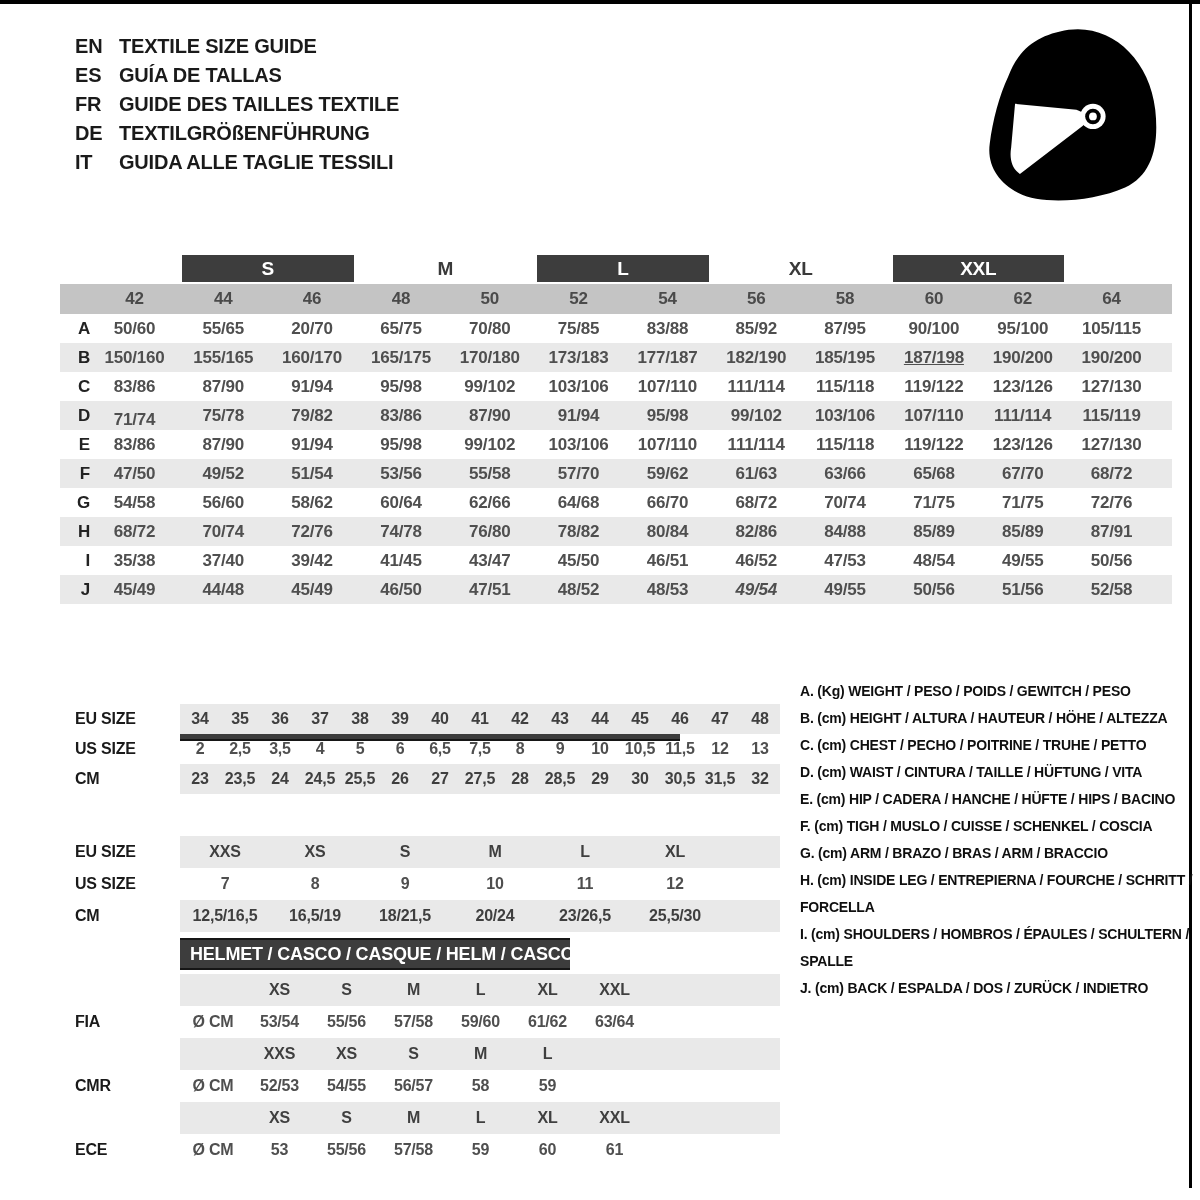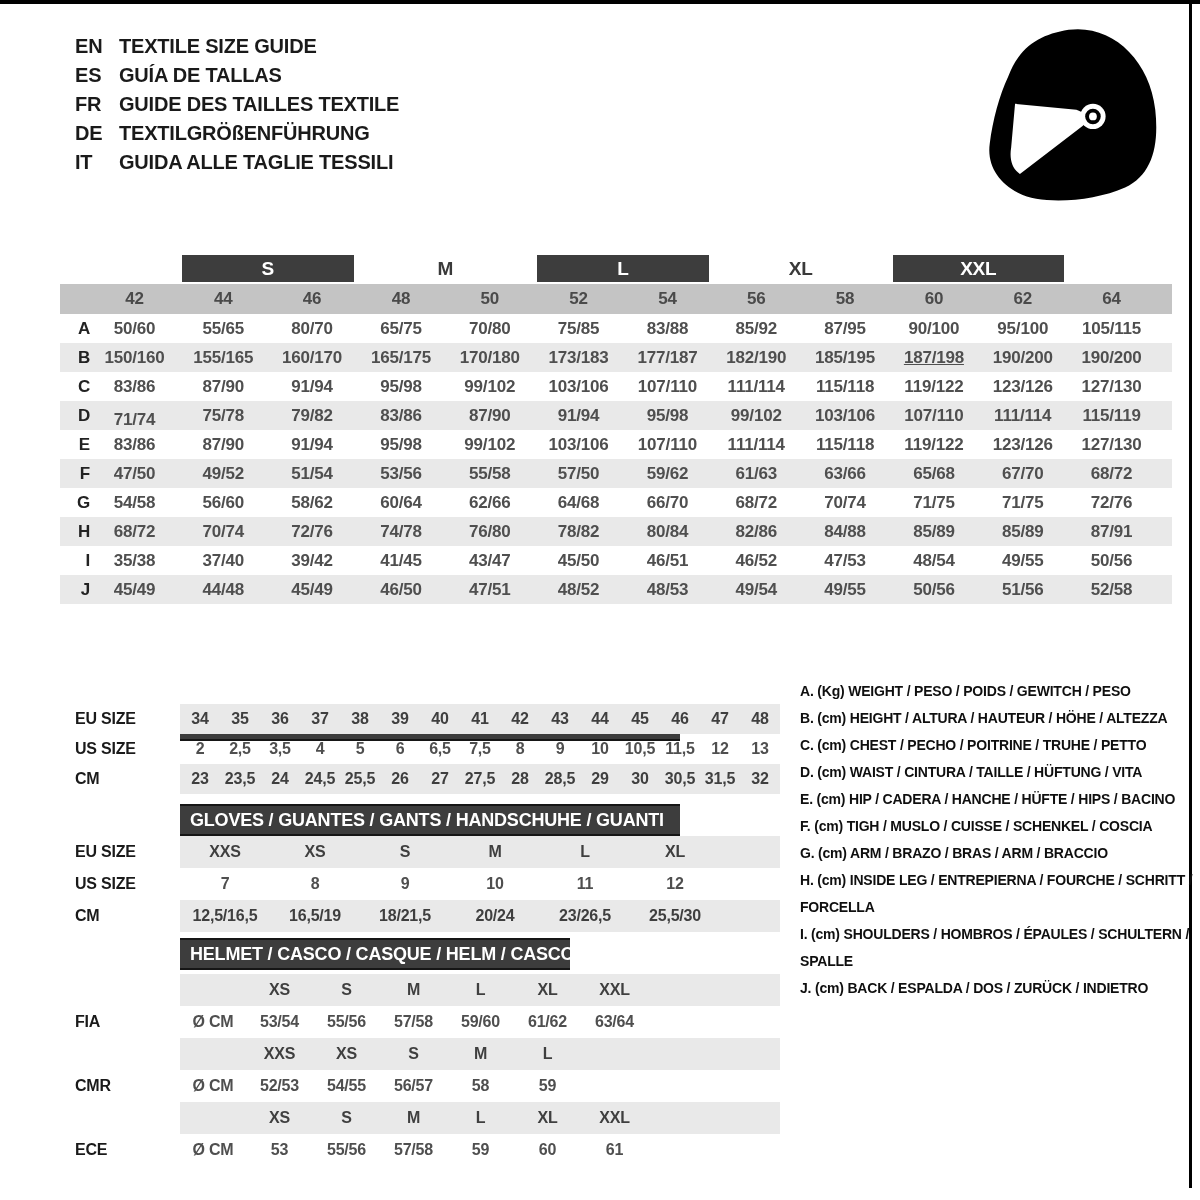--- a/index.html
+++ b/index.html
@@ -101,21 +101,21 @@
         <div class="cell" style="grid-column: 9;">56</div>
         <div class="cell" style="grid-column: 10;">58</div>
         <div class="cell" style="grid-column: 11;">60</div>
         <div class="cell" style="grid-column: 12;">62</div>
         <div class="cell" style="grid-column: 13;">64</div>
       </div>
       <div class="m-row">
         <div class="m-label">A</div>
         <div class="cell" style="grid-column: 2;">50/60</div>
         <div class="cell" style="grid-column: 3;">55/65</div>
-        <div class="cell" style="grid-column: 4;">80/70</div>
+        <div class="cell" style="grid-column: 4;">20/70</div>
         <div class="cell" style="grid-column: 5;">65/75</div>
         <div class="cell" style="grid-column: 6;">70/80</div>
         <div class="cell" style="grid-column: 7;">75/85</div>
         <div class="cell" style="grid-column: 8;">83/88</div>
         <div class="cell" style="grid-column: 9;">85/92</div>
         <div class="cell" style="grid-column: 10;">87/95</div>
         <div class="cell" style="grid-column: 11;">90/100</div>
         <div class="cell" style="grid-column: 12;">95/100</div>
         <div class="cell" style="grid-column: 13;">105/115</div>
       </div>
@@ -179,21 +179,21 @@
         <div class="cell" style="grid-column: 12;">123/126</div>
         <div class="cell" style="grid-column: 13;">127/130</div>
       </div>
       <div class="m-row shaded">
         <div class="m-label">F</div>
         <div class="cell" style="grid-column: 2;">47/50</div>
         <div class="cell" style="grid-column: 3;">49/52</div>
         <div class="cell" style="grid-column: 4;">51/54</div>
         <div class="cell" style="grid-column: 5;">53/56</div>
         <div class="cell" style="grid-column: 6;">55/58</div>
-        <div class="cell" style="grid-column: 7;">57/50</div>
+        <div class="cell" style="grid-column: 7;">57/70</div>
         <div class="cell" style="grid-column: 8;">59/62</div>
         <div class="cell" style="grid-column: 9;">61/63</div>
         <div class="cell" style="grid-column: 10;">63/66</div>
         <div class="cell" style="grid-column: 11;">65/68</div>
         <div class="cell" style="grid-column: 12;">67/70</div>
         <div class="cell" style="grid-column: 13;">68/72</div>
       </div>
       <div class="m-row">
         <div class="m-label">G</div>
         <div class="cell" style="grid-column: 2;">54/58</div>
@@ -241,21 +241,21 @@
       </div>
       <div class="m-row shaded">
         <div class="m-label">J</div>
         <div class="cell" style="grid-column: 2;">45/49</div>
         <div class="cell" style="grid-column: 3;">44/48</div>
         <div class="cell" style="grid-column: 4;">45/49</div>
         <div class="cell" style="grid-column: 5;">46/50</div>
         <div class="cell" style="grid-column: 6;">47/51</div>
         <div class="cell" style="grid-column: 7;">48/52</div>
         <div class="cell" style="grid-column: 8;">48/53</div>
-        <div class="cell" style="grid-column: 9;">49/54</div>
+        <div class="cell" style="grid-column: 9; font-style: italic;">49/54</div>
         <div class="cell" style="grid-column: 10;">49/55</div>
         <div class="cell" style="grid-column: 11;">50/56</div>
         <div class="cell" style="grid-column: 12;">51/56</div>
         <div class="cell" style="grid-column: 13;">52/58</div>
       </div>
     </div>
 
   <div class="sec-title" style="top:709px;width:490px;">SHOES/ ZAPATOS / CHAUSSURES / SCHUHE / SCARPE</div>
   <div class="side-col shoes-side" style="top:704px;">
       <div class="side-label">EU SIZE</div>
@@ -309,21 +309,20 @@
         <div class="size-cell">28</div>
         <div class="size-cell">28,5</div>
         <div class="size-cell">29</div>
         <div class="size-cell">30</div>
         <div class="size-cell">30,5</div>
         <div class="size-cell">31,5</div>
         <div class="size-cell">32</div>
       </div>
     </div>
 
-  <div class="sec-title" style="top:804px;width:490px;">GLOVES / GUANTES / GANTS / HANDSCHUHE / GUANTI</div>
   <div class="side-col gloves-side" style="top:836px;">
       <div class="side-label">EU SIZE</div>
       <div class="side-label">US SIZE</div>
       <div class="side-label">CM</div>
     </div>
   <div class="rows-col gloves-rows" style="top:836px;">
       <div class="g-row shaded">
         <div class="size-cell">XXS</div>
         <div class="size-cell">XS</div>
         <div class="size-cell">S</div>

